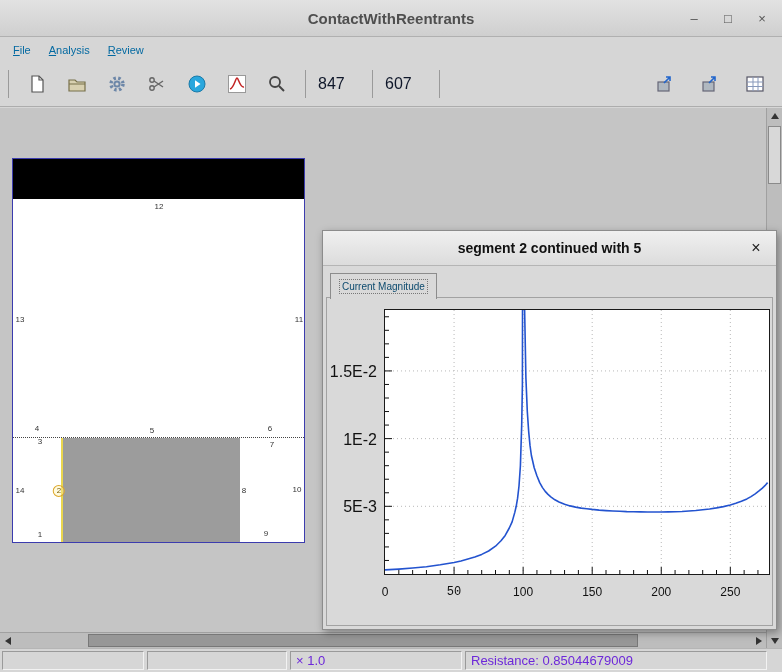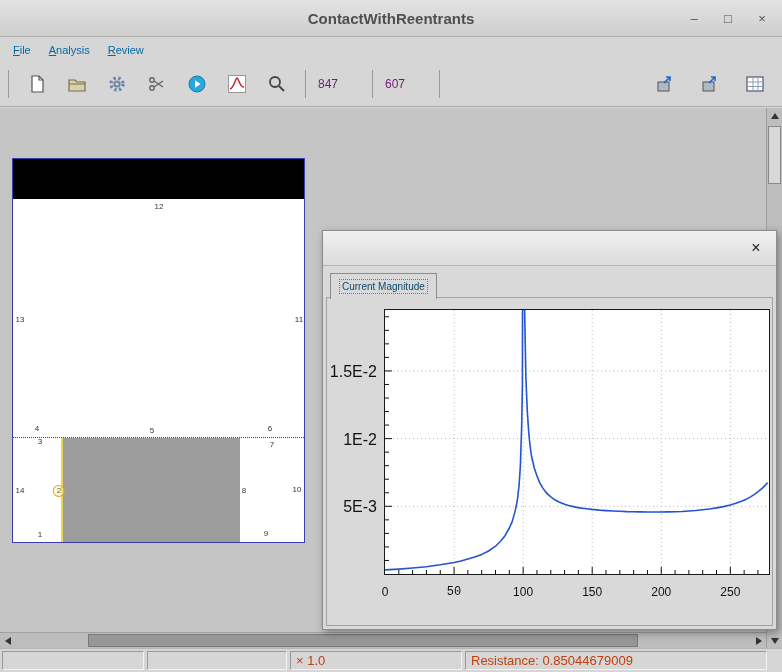--- a/index.html
+++ b/index.html
@@ -16,21 +16,21 @@
 
   .menubar{position:absolute;left:0;top:37px;width:782px;height:25px;background:#d6d6d6;
     display:flex;align-items:center;padding-left:4px}
   .menu-item{font-size:11px;color:#0369a1;padding:3px 9px}
   .menu-item::first-letter{text-decoration:underline}
 
   .toolbar{position:absolute;left:0;top:62px;width:782px;height:45px;background:#d6d6d6;
     border-bottom:1px solid #adadad;display:flex;align-items:center;box-sizing:border-box}
   .tb-sep{width:1px;height:28px;background:#9a9a9a;margin:0 8px;flex:none}
   .tb-btn{width:30px;height:30px;margin:0 5px;display:flex;align-items:center;justify-content:center;flex:none}
-  .tb-field{width:46px;font-size:12px;color:#701a75;padding-left:4px;flex:none}
+  .tb-field{width:46px;font-size:16px;color:#0f172a;padding-left:4px;flex:none}
   .tb-spacer{flex:1}
 
   
   .canvas{position:absolute;left:0;top:108px;width:782px;height:524px;background:#c5c5c5}
 
   .drawing{position:absolute;left:12px;top:158px;width:291px;height:383px;background:#fff;
     border:1px solid #3c3cae}
   .black-bar{position:absolute;left:0;top:0;width:100%;height:40px;background:#000}
   .dotted-line{position:absolute;left:0;top:278px;width:100%;border-top:1px dotted #444}
   .gray-rect{position:absolute;left:49px;top:279px;width:178px;height:104px;background:#9c9c9c}
@@ -68,21 +68,21 @@
   .tri-up{width:0;height:0;border-left:4px solid transparent;border-right:4px solid transparent;border-bottom:6px solid #333}
   .tri-down{width:0;height:0;border-left:4px solid transparent;border-right:4px solid transparent;border-top:6px solid #333}
   .tri-left{width:0;height:0;border-top:4px solid transparent;border-bottom:4px solid transparent;border-right:6px solid #333}
   .tri-right{width:0;height:0;border-top:4px solid transparent;border-bottom:4px solid transparent;border-left:6px solid #333}
   .vs-thumb{position:absolute;left:1px;top:18px;width:13px;height:58px;background:#d8d8d8;border:1px solid #8a8a8a;box-sizing:border-box}
   .hs-thumb{position:absolute;left:88px;top:1px;width:550px;height:13px;background:#979797;border:1px solid #787878;box-sizing:border-box}
 
   
   .statusbar{position:absolute;left:0;top:648px;width:782px;height:24px;background:#d6d6d6;
     border-top:1px solid #b5b5b5;display:flex;align-items:stretch;padding:2px 0 2px 2px;box-sizing:border-box;gap:3px}
-  .status-cell{border:1px solid;border-color:#9a9a9a #f2f2f2 #f2f2f2 #9a9a9a;font-size:13px;color:#c2410c;
+  .status-cell{border:1px solid;border-color:#9a9a9a #f2f2f2 #f2f2f2 #9a9a9a;font-size:13px;color:#6d28d9;
     display:flex;align-items:center;padding:0 5px;box-sizing:border-box;flex:none;white-space:nowrap;overflow:hidden}
 </style>
 </head>
 <body>
 
 <div class="titlebar">
   <span class="title">ContactWithReentrants</span>
   <div class="win-controls">
     <span class="win-btn">–</span>
     <span class="win-btn">□</span>
@@ -196,20 +196,21 @@
     <span class="draw-label" style="left: 7px; top: 332px;">14</span>
     <span class="draw-label highlight" style="left: 46px; top: 332px;">2</span>
     <span class="draw-label" style="left: 231px; top: 332px;">8</span>
     <span class="draw-label" style="left: 284px; top: 331px;">10</span>
     <span class="draw-label" style="left: 27px; top: 376px;">1</span>
     <span class="draw-label" style="left: 253px; top: 375px;">9</span>
   </div>
 
 <div class="dialog">
   <div class="dialog-titlebar">
+    <span class="dialog-title">segment 2 continued with 5</span>
     <span class="dialog-close">×</span>
   </div>
   <div class="tab">
     <span class="tab-label">Current Magnitude</span>
   </div>
   <div class="chart-area">
     <svg class="chart-svg" width="384" height="264" viewBox="0 0 384 264">
         <line x1="69.06474820143885" y1="0" x2="69.06474820143885" y2="264" class="grid-line"></line>
         <line x1="138.1294964028777" y1="0" x2="138.1294964028777" y2="264" class="grid-line"></line>
         <line x1="207.19424460431654" y1="0" x2="207.19424460431654" y2="264" class="grid-line"></line>

